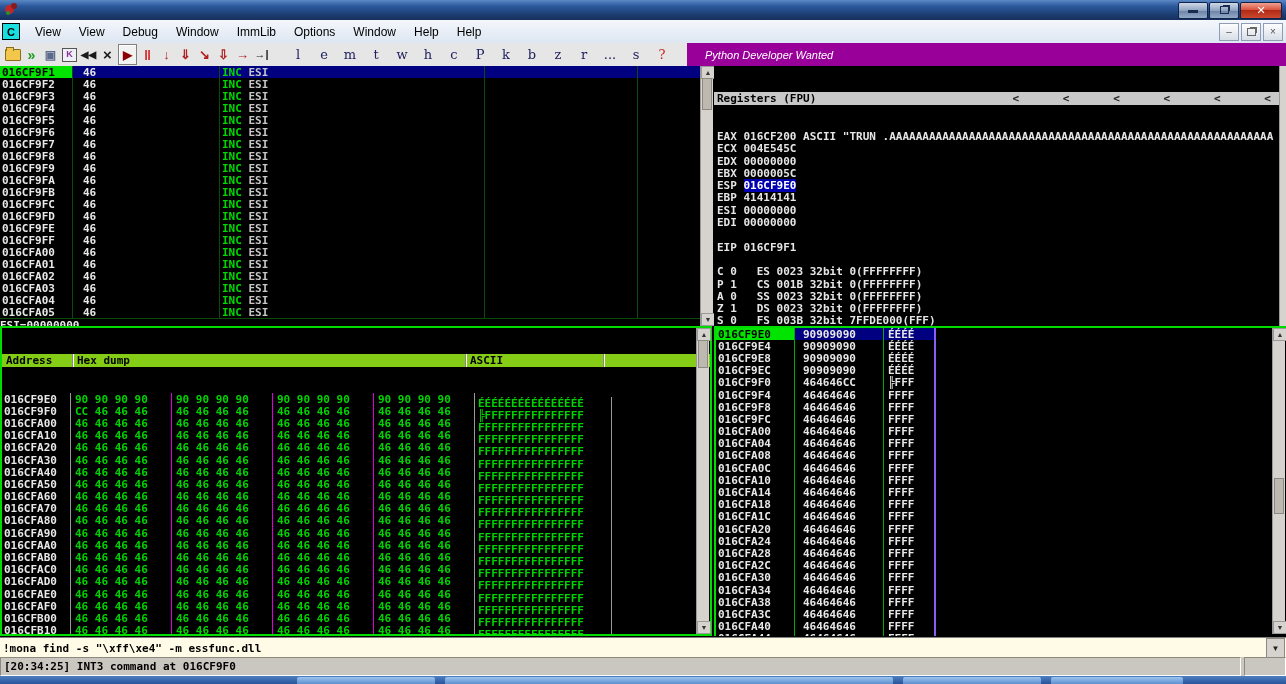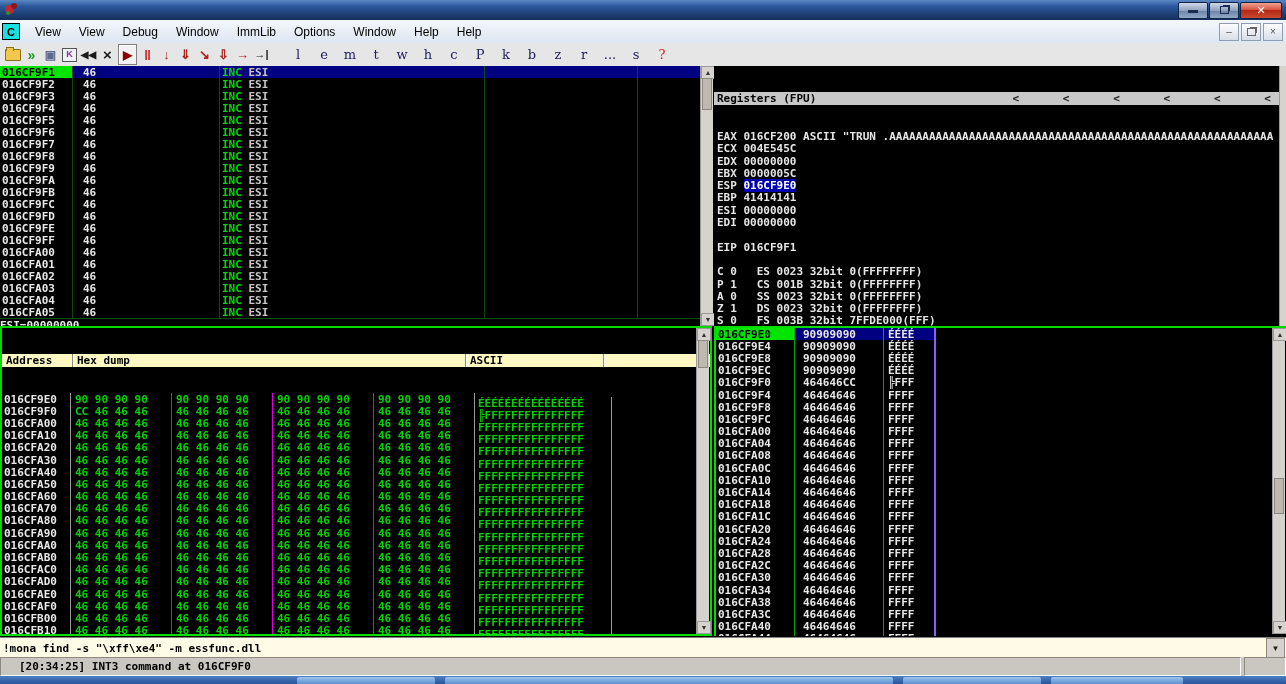--- a/index.html
+++ b/index.html
@@ -70,21 +70,21 @@
 
   .registers{position:absolute;left:714px;top:66px;width:565px;height:260px;background:#000;overflow:hidden;}
   .reg-hd{height:13px;background:#c8c8c8;color:#000;display:flex;align-items:center;padding-left:3px;}
   .reg-hd .chev{margin-left:auto;display:flex;width:46%;justify-content:space-between;padding-right:8px;color:#222;}
   .reg-body{color:#e6e6e6;line-height:12.3px;padding-left:3px;}
   .reg-body .hl{background:#0000b0;color:#fff;}
   .reg-sb{position:absolute;left:1279px;top:66px;width:7px;height:260px;background:#d6d3ce;border-left:1px solid #9a9a9a;}
 
   .hexpane{position:absolute;left:0;top:326px;width:712px;height:310px;background:#000;
     border:2px solid #00dc00;box-sizing:border-box;overflow:hidden;}
-  .hex-hd{height:13px;background:#fef9c3;color:#000;display:flex;}
+  .hex-hd{height:13px;background:#84cc16;color:#000;display:flex;}
   .hex-hd .hc{border-right:1px solid #888;box-shadow:1px 0 0 #fff;padding-left:4px;display:flex;align-items:center;}
   .hrow{display:flex;height:12.2px;align-items:center;}
   .h-addr{width:66px;padding-left:2px;color:#e8e8e8;border-right:1px solid #9a9a9a;height:100%;display:flex;align-items:center;}
   .h-grp{width:96px;padding-left:4px;color:#00d400;border-right:1px solid #dc00dc;height:100%;display:flex;align-items:center;}
   .h-grp.last{border-right:1px solid #9a9a9a;}
   .h-asc{width:133px;padding-left:3px;color:#00d400;border-right:1px solid #9a9a9a;height:100%;display:flex;align-items:center;margin-top:8px;}
 
   .stackpane{position:absolute;left:714px;top:326px;width:572px;height:310px;background:#000;
     border-top:2px solid #00dc00;border-left:2px solid #00dc00;box-sizing:border-box;overflow:hidden;}
   .srow{display:flex;height:12.2px;align-items:center;}
@@ -94,21 +94,21 @@
   .srow.sel .s-addr{background:#00e400;color:#000;}
   .srow.sel .s-val,.srow.sel .s-asc,.srow.sel .c-fill{background:#000080;}
 
   
   .cmdbar{position:absolute;left:0;top:637px;width:1286px;height:20px;background:#fffbe6;
     border-top:1px solid #808080;border-bottom:1px solid #808080;display:flex;align-items:center;}
   .cmd-text{padding-left:3px;color:#000;flex:1;}
   .cmd-drop{width:17px;height:18px;background:#d6d3ce;border:1px solid #8d897f;display:flex;align-items:center;justify-content:center;
     font-size:8px;color:#222;margin-right:1px;}
   .statusbar{position:absolute;left:0;top:657px;width:1286px;height:19px;background:#cac7c0;display:flex;align-items:stretch;}
-  .st-main{flex:1;border:1px solid;border-color:#8d897f #fff #fff #8d897f;display:flex;align-items:center;padding-left:18px;color:#000;}
+  .st-main{flex:1;border:1px solid;border-color:#8d897f #fff #fff #8d897f;display:flex;align-items:center;padding-left:3px;color:#000;}
   .st-mid{width:40px;margin-left:3px;border:1px solid;border-color:#8d897f #fff #fff #8d897f;}
   .st-paused{width:200px;margin-left:3px;border:1px solid;border-color:#8d897f #fff #fff #8d897f;
     background:#ffff00;color:#cc0000;display:flex;align-items:center;padding-left:4px;}
 
   .taskbar{position:absolute;left:0;top:676px;width:1286px;height:8px;background:linear-gradient(180deg,#4f7fc0,#28549b);overflow:hidden;}
   .tb-seg{position:absolute;top:1px;height:7px;background:linear-gradient(180deg,#9cc4ec,#5d8fd0);border-radius:2px 2px 0 0;}
 </style>
 </head>
 <body>
 
@@ -180,20 +180,21 @@
       <span class="letter-btn">c</span>
       <span class="letter-btn">P</span>
       <span class="letter-btn">k</span>
       <span class="letter-btn">b</span>
       <span class="letter-btn">z</span>
       <span class="letter-btn">r</span>
       <span class="letter-btn">...</span>
       <span class="letter-btn">s</span>
       <span class="letter-btn" style="color: rgb(204, 32, 32);">?</span>
     </span>
+  <span class="banner">Python Developer Wanted</span>
 </div>
 
 <div class="disasm term" id="disasm-pane"><div class="drow sel"><span class="c c-addr">016CF9F1</span><span class="c c-bytes">46</span><span class="c c-dis"><span class="mn">INC</span><span class="op"> ESI</span></span><span class="c c-com"></span><span class="c c-fill"></span></div><div class="drow"><span class="c c-addr">016CF9F2</span><span class="c c-bytes">46</span><span class="c c-dis"><span class="mn">INC</span><span class="op"> ESI</span></span><span class="c c-com"></span><span class="c c-fill"></span></div><div class="drow"><span class="c c-addr">016CF9F3</span><span class="c c-bytes">46</span><span class="c c-dis"><span class="mn">INC</span><span class="op"> ESI</span></span><span class="c c-com"></span><span class="c c-fill"></span></div><div class="drow"><span class="c c-addr">016CF9F4</span><span class="c c-bytes">46</span><span class="c c-dis"><span class="mn">INC</span><span class="op"> ESI</span></span><span class="c c-com"></span><span class="c c-fill"></span></div><div class="drow"><span class="c c-addr">016CF9F5</span><span class="c c-bytes">46</span><span class="c c-dis"><span class="mn">INC</span><span class="op"> ESI</span></span><span class="c c-com"></span><span class="c c-fill"></span></div><div class="drow"><span class="c c-addr">016CF9F6</span><span class="c c-bytes">46</span><span class="c c-dis"><span class="mn">INC</span><span class="op"> ESI</span></span><span class="c c-com"></span><span class="c c-fill"></span></div><div class="drow"><span class="c c-addr">016CF9F7</span><span class="c c-bytes">46</span><span class="c c-dis"><span class="mn">INC</span><span class="op"> ESI</span></span><span class="c c-com"></span><span class="c c-fill"></span></div><div class="drow"><span class="c c-addr">016CF9F8</span><span class="c c-bytes">46</span><span class="c c-dis"><span class="mn">INC</span><span class="op"> ESI</span></span><span class="c c-com"></span><span class="c c-fill"></span></div><div class="drow"><span class="c c-addr">016CF9F9</span><span class="c c-bytes">46</span><span class="c c-dis"><span class="mn">INC</span><span class="op"> ESI</span></span><span class="c c-com"></span><span class="c c-fill"></span></div><div class="drow"><span class="c c-addr">016CF9FA</span><span class="c c-bytes">46</span><span class="c c-dis"><span class="mn">INC</span><span class="op"> ESI</span></span><span class="c c-com"></span><span class="c c-fill"></span></div><div class="drow"><span class="c c-addr">016CF9FB</span><span class="c c-bytes">46</span><span class="c c-dis"><span class="mn">INC</span><span class="op"> ESI</span></span><span class="c c-com"></span><span class="c c-fill"></span></div><div class="drow"><span class="c c-addr">016CF9FC</span><span class="c c-bytes">46</span><span class="c c-dis"><span class="mn">INC</span><span class="op"> ESI</span></span><span class="c c-com"></span><span class="c c-fill"></span></div><div class="drow"><span class="c c-addr">016CF9FD</span><span class="c c-bytes">46</span><span class="c c-dis"><span class="mn">INC</span><span class="op"> ESI</span></span><span class="c c-com"></span><span class="c c-fill"></span></div><div class="drow"><span class="c c-addr">016CF9FE</span><span class="c c-bytes">46</span><span class="c c-dis"><span class="mn">INC</span><span class="op"> ESI</span></span><span class="c c-com"></span><span class="c c-fill"></span></div><div class="drow"><span class="c c-addr">016CF9FF</span><span class="c c-bytes">46</span><span class="c c-dis"><span class="mn">INC</span><span class="op"> ESI</span></span><span class="c c-com"></span><span class="c c-fill"></span></div><div class="drow"><span class="c c-addr">016CFA00</span><span class="c c-bytes">46</span><span class="c c-dis"><span class="mn">INC</span><span class="op"> ESI</span></span><span class="c c-com"></span><span class="c c-fill"></span></div><div class="drow"><span class="c c-addr">016CFA01</span><span class="c c-bytes">46</span><span class="c c-dis"><span class="mn">INC</span><span class="op"> ESI</span></span><span class="c c-com"></span><span class="c c-fill"></span></div><div class="drow"><span class="c c-addr">016CFA02</span><span class="c c-bytes">46</span><span class="c c-dis"><span class="mn">INC</span><span class="op"> ESI</span></span><span class="c c-com"></span><span class="c c-fill"></span></div><div class="drow"><span class="c c-addr">016CFA03</span><span class="c c-bytes">46</span><span class="c c-dis"><span class="mn">INC</span><span class="op"> ESI</span></span><span class="c c-com"></span><span class="c c-fill"></span></div><div class="drow"><span class="c c-addr">016CFA04</span><span class="c c-bytes">46</span><span class="c c-dis"><span class="mn">INC</span><span class="op"> ESI</span></span><span class="c c-com"></span><span class="c c-fill"></span></div><div class="drow"><span class="c c-addr">016CFA05</span><span class="c c-bytes">46</span><span class="c c-dis"><span class="mn">INC</span><span class="op"> ESI</span></span><span class="c c-com"></span><span class="c c-fill"></span></div><div class="info-line term">ESI=00000000</div></div>
 <div class="vsb" style="left:700px;top:66px;width:12px;height:260px;">
   <span class="arr" style="top:0;">▲</span>
   <span class="thumb" style="top:12px;height:30px;"></span>
   <span class="arr" style="bottom:0;">▼</span>
 </div>
 
 <div class="registers term">

